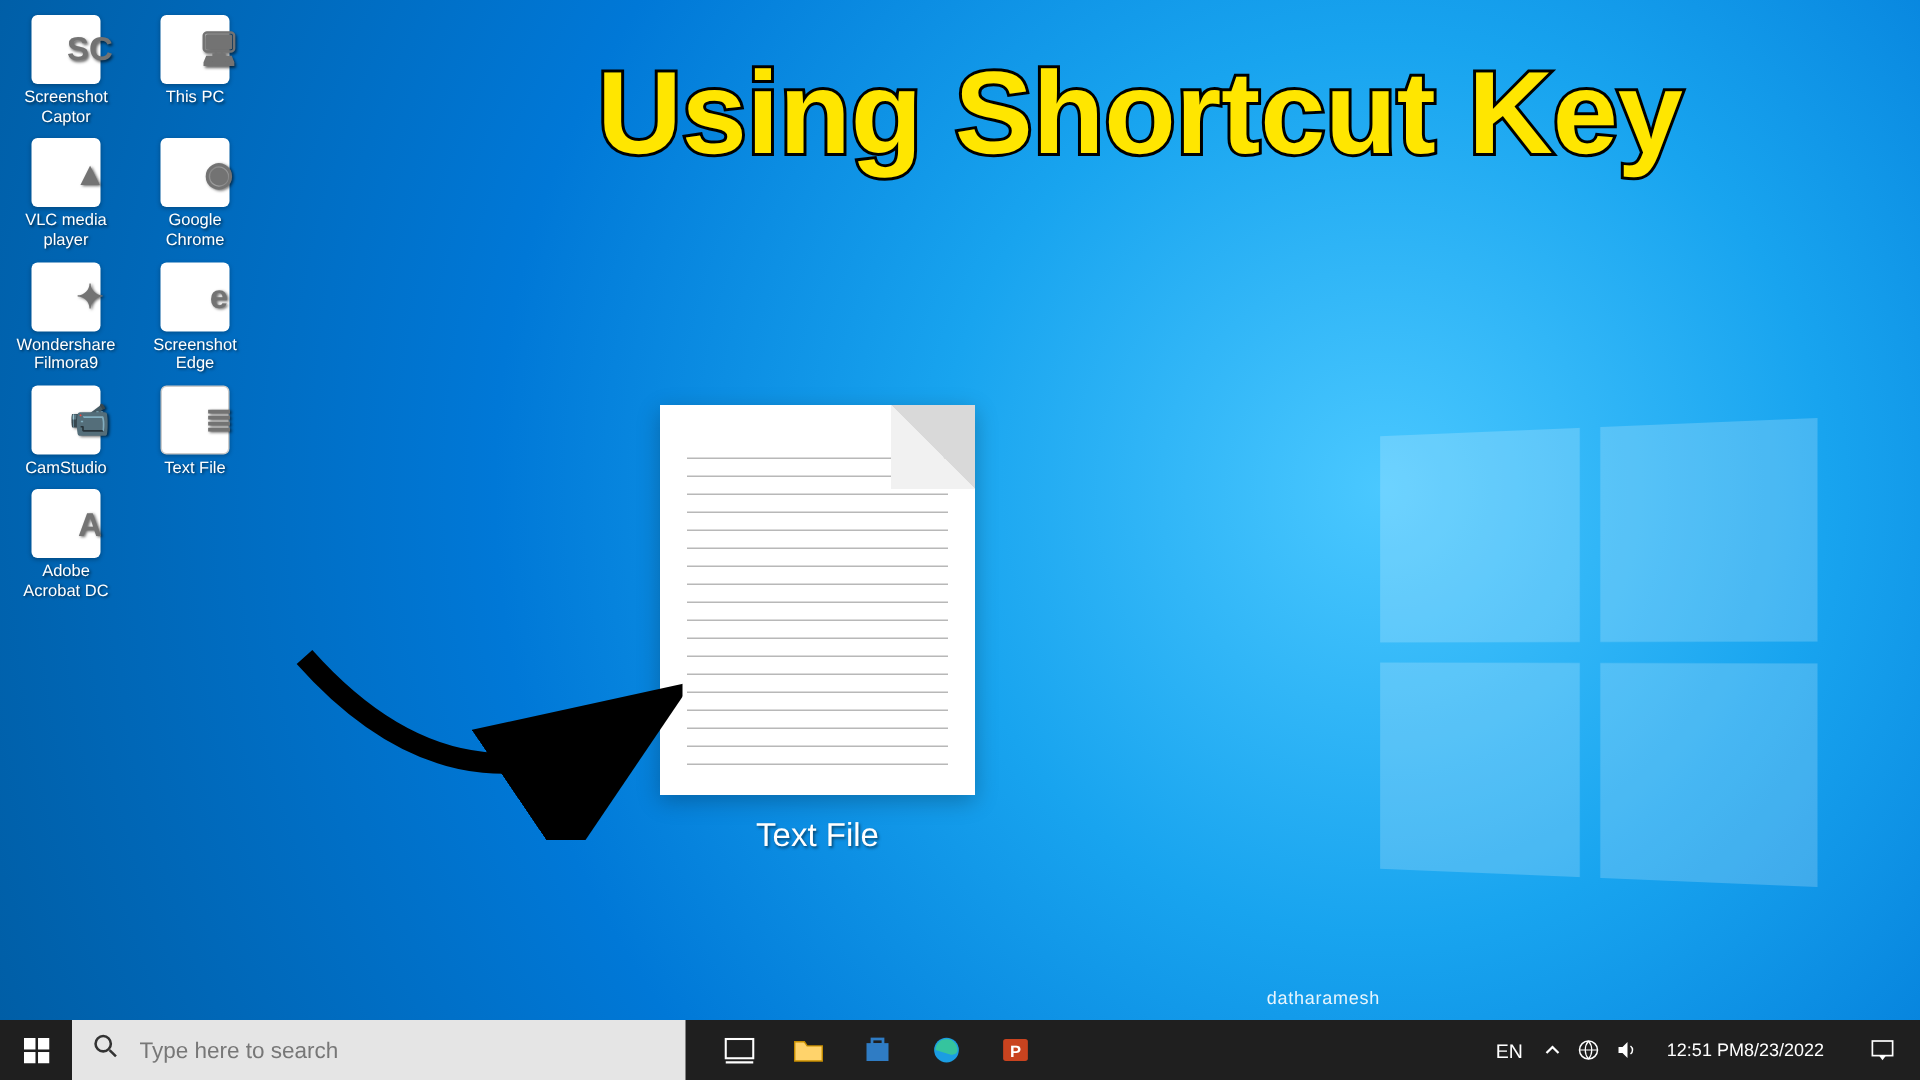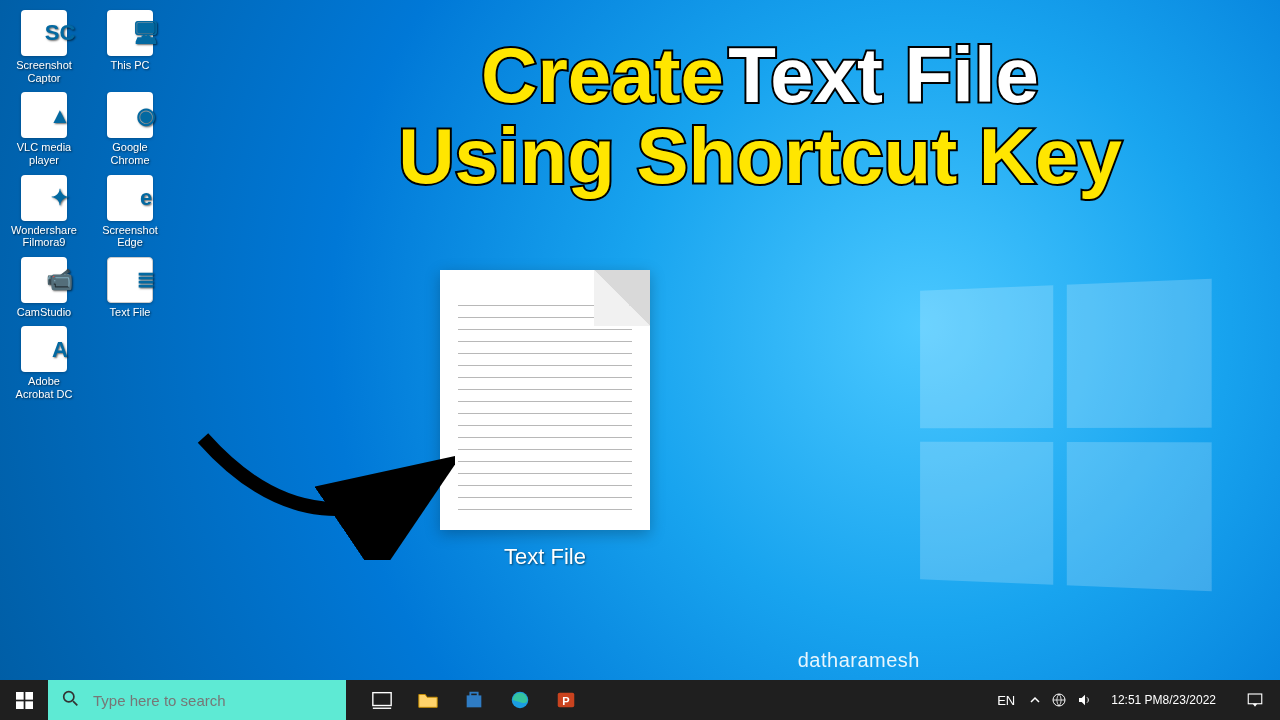--- a/index.html
+++ b/index.html
@@ -4,48 +4,48 @@
 <style>
 * { margin: 0; padding: 0; box-sizing: border-box; font-family: "Segoe UI", Arial, sans-serif; }
 html, body { width: 1280px; height: 720px; overflow: hidden; }
 .desktop {
   width: 1280px; height: 680px; position: relative;
   background: radial-gradient(circle at 72% 48%, #4ac8ff 0%, #18a4ef 30%, #0078d7 60%, #005ea6 100%);
 }
 .icons-grid { position: absolute; top: 8px; left: 6px; display: flex; flex-direction: column; gap: 4px; }
 .icon-row { display: flex; gap: 10px; }
 .desktop-icon { width: 76px; text-align: center; cursor: pointer; color: #fff; font-size: 11px; line-height: 1.15; text-shadow: 1px 1px 2px rgba(0,0,0,.6); padding: 2px; }
-.desktop-icon .glyph { width: 46px; height: 46px; margin: 0 auto 3px; display: flex; align-items: center; justify-content: center; background: #fff; border-radius: 4px; box-shadow: 0 1px 3px rgba(0,0,0,.25); font-size: 22px; font-weight: bold; color: #0369a1; padding-left: 32px; }
+.desktop-icon .glyph { width: 46px; height: 46px; margin: 0 auto 3px; display: flex; align-items: center; justify-content: center; background: #fff; border-radius: 4px; box-shadow: 0 1px 3px rgba(0,0,0,.25); font-size: 22px; font-weight: bold; color: #737373; padding-left: 32px; }
 .desktop-icon .label { display: block; word-wrap: break-word; }
 
 .headline { position: absolute; top: 30px; left: 330px; width: 860px; text-align: center; }
 .headline span { font-weight: 900; font-size: 78px; -webkit-text-stroke: 4px #000; paint-order: stroke fill; }
 .headline .y { color: #ffe600; }
 .headline .w { color: #fff; }
 .line1 { margin-bottom: -10px; }
 
 .big-file { position: absolute; top: 270px; left: 440px; width: 210px; text-align: center; }
 .big-file .doc { width: 210px; height: 260px; background: #fff; box-shadow: 0 4px 14px rgba(0,0,0,.25); position: relative; padding: 24px 18px 16px; }
 .big-file .fold { position: absolute; top: 0; right: 0; width: 0; height: 0; border-style: solid; border-width: 0 56px 56px 0; border-color: transparent #d9d9d9 transparent transparent; }
 .big-file .fold::after { content: ""; position: absolute; top: 0; left: 0; width: 0; height: 0; border-style: solid; border-width: 56px 0 0 56px; border-color: transparent transparent transparent #f1f1f1; }
 .big-file .line-doc { height: 1px; background: #b8b8b8; margin: 11px 0; }
 .big-file .caption { color: #fff; font-size: 22px; margin-top: 14px; text-shadow: 1px 1px 2px rgba(0,0,0,.5); }
 
 .arrow { position: absolute; top: 430px; left: 195px; }
 
 .win-logo { position: absolute; top: 285px; left: 910px; width: 300px; height: 300px; display: grid; grid-template-columns: 1fr 1fr; grid-template-rows: 1fr 1fr; gap: 14px; transform: perspective(900px) rotateY(-14deg); opacity: .55; }
 .win-logo div { background: rgba(255,255,255,.35); }
 
-.watermark { position: absolute; bottom: 8px; right: 360px; color: rgba(255,255,255,.9); font-size: 20px; letter-spacing: .5px; }
+.watermark { position: absolute; bottom: 8px; right: 360px; color: rgba(255,255,255,.9); font-size: 12px; letter-spacing: .5px; }
 
 
 .taskbar { width: 1280px; height: 40px; background: #1f1f1f; display: flex; align-items: center; color: #fff; position: relative; }
 .start { width: 48px; height: 40px; display: flex; align-items: center; justify-content: center; cursor: pointer; }
 .start svg { width: 17px; height: 17px; }
-.search { display: flex; align-items: center; width: 298px; height: 40px; background: #5eead4; color: #666; cursor: text; }
+.search { display: flex; align-items: center; width: 409px; height: 40px; background: #e5e5e5; color: #666; cursor: text; }
 .search .mag { margin: 0 14px; color: #333; }
 .search span.ph { font-size: 15px; color: #777; }
 .task-icons { display: flex; align-items: center; margin-left: 14px; gap: 2px; }
 .task-btn { width: 44px; height: 40px; display: flex; align-items: center; justify-content: center; cursor: pointer; font-size: 18px; }
 .task-btn svg { width: 22px; height: 22px; }
 .tray { position: absolute; right: 0; top: 0; height: 40px; display: flex; align-items: center; gap: 10px; padding-right: 4px; font-size: 12px; }
 .tray .itm { display: flex; align-items: center; justify-content: center; height: 56px; cursor: pointer; }
 .tray .clock { text-align: right; line-height: 1.2; font-size: 12px; padding: 16px 8px; }
 .notif { width: 42px; height: 40px; display: flex; align-items: center; justify-content: center; border-left: 0; }
 
@@ -110,24 +110,20 @@
       </div>
     <div class="icon-row" id="row5">
         <div class="desktop-icon">
           <div class="glyph g-acro">A</div>
           <span class="label">Adobe Acrobat DC</span>
         </div>
       </div>
   </div>
 
   <div class="headline">
-    <div class="line1">
-      <span class="y">Create</span>
-      <span class="w">Text File</span>
-    </div>
     <div>
       <span class="y">Using Shortcut Key</span>
     </div>
   </div>
 
   <div class="big-file">
     <div class="doc">
       <div class="fold"></div>
       <div class="line-doc"></div>
         <div class="line-doc"></div>

